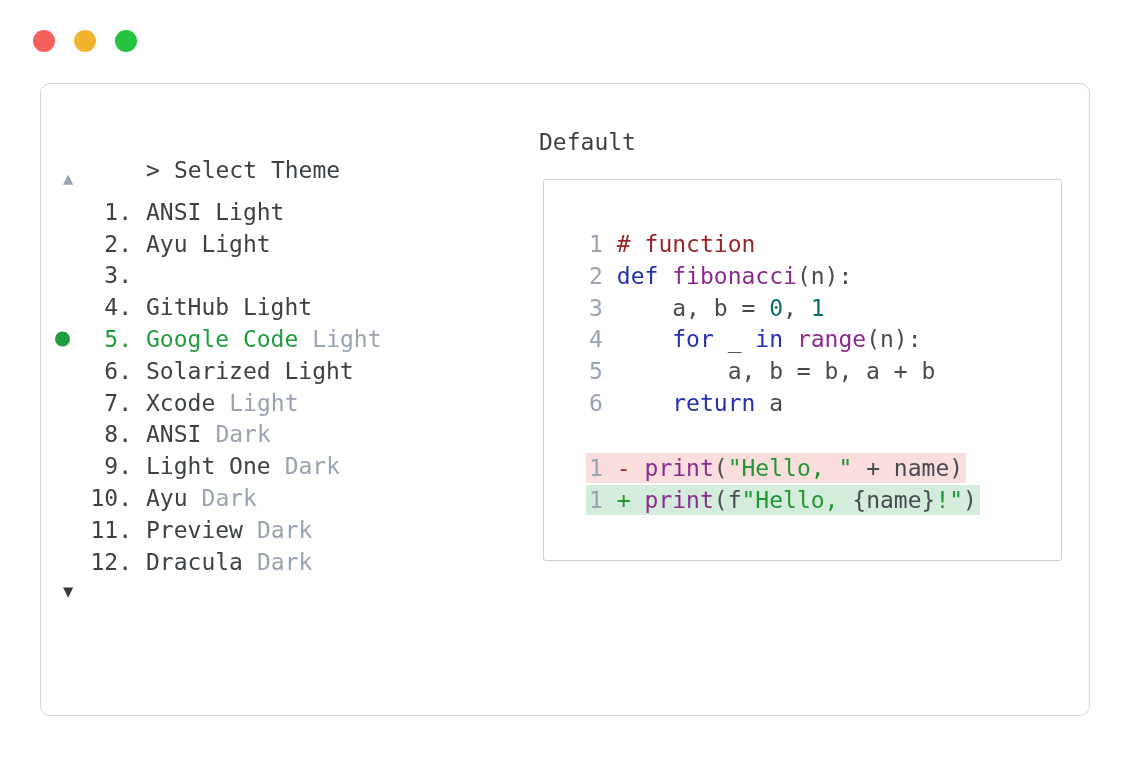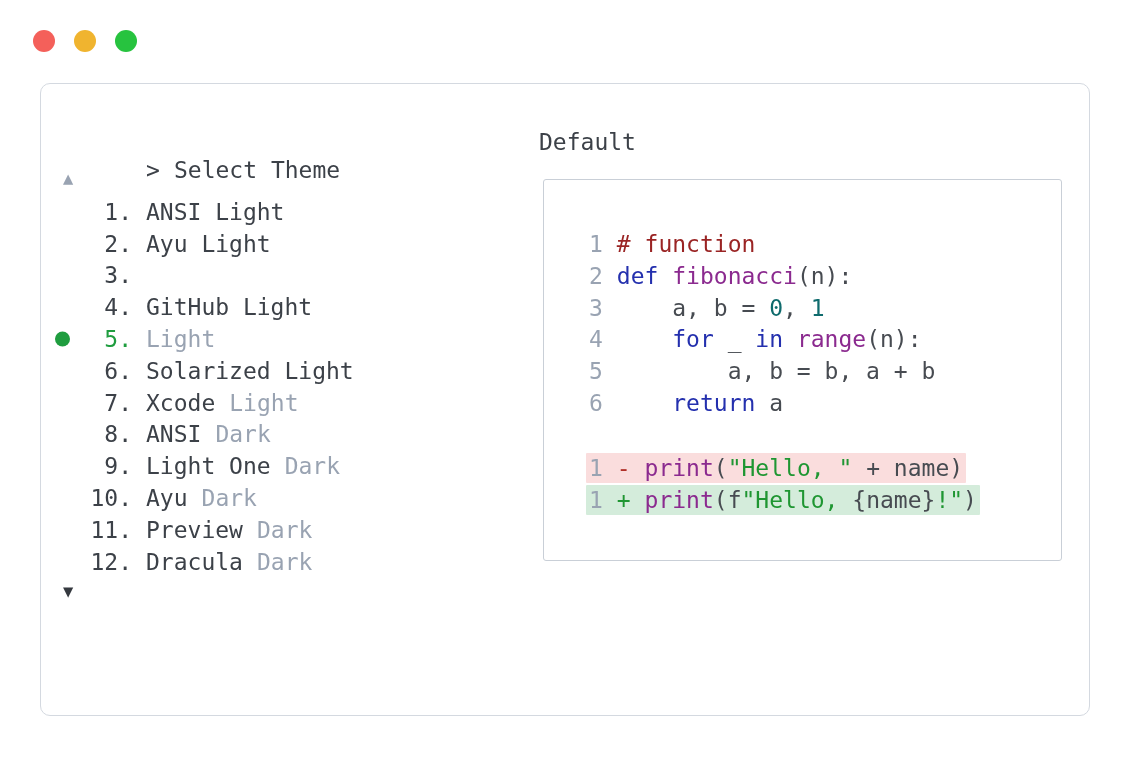--- a/index.html
+++ b/index.html
@@ -70,21 +70,21 @@
       <span>&gt;</span><span class="title">Select Theme</span>
     </div>
 
     <div class="arrow up">▲</div>
 
     <div class="theme-list">
         <div class="row"><span class="num">1.</span><span class="name">ANSI Light</span></div>
         <div class="row"><span class="num">2.</span><span class="name">Ayu Light</span></div>
         <div class="row"><span class="num">3.</span></div>
         <div class="row"><span class="num">4.</span><span class="name">GitHub Light</span></div>
-        <div class="row selected"><span class="bullet"></span><span class="num">5.</span><span class="suffix">Light</span></div>
+        <div class="row selected"><span class="bullet"></span><span class="num">5.</span><span class="name">Google Code</span><span class="suffix">Light</span></div>
         <div class="row"><span class="num">6.</span><span class="name">Solarized Light</span></div>
         <div class="row"><span class="num">7.</span><span class="name">Xcode</span><span class="suffix">Light</span></div>
         <div class="row"><span class="num">8.</span><span class="name">ANSI</span><span class="suffix">Dark</span></div>
         <div class="row"><span class="num">9.</span><span class="name">Light One</span><span class="suffix">Dark</span></div>
         <div class="row"><span class="num">10.</span><span class="name">Ayu</span><span class="suffix">Dark</span></div>
         <div class="row"><span class="num">11.</span><span class="name">Preview</span><span class="suffix">Dark</span></div>
         <div class="row"><span class="num">12.</span><span class="name">Dracula</span><span class="suffix">Dark</span></div>
       </div>
 
     <div class="arrow down">▼</div>

